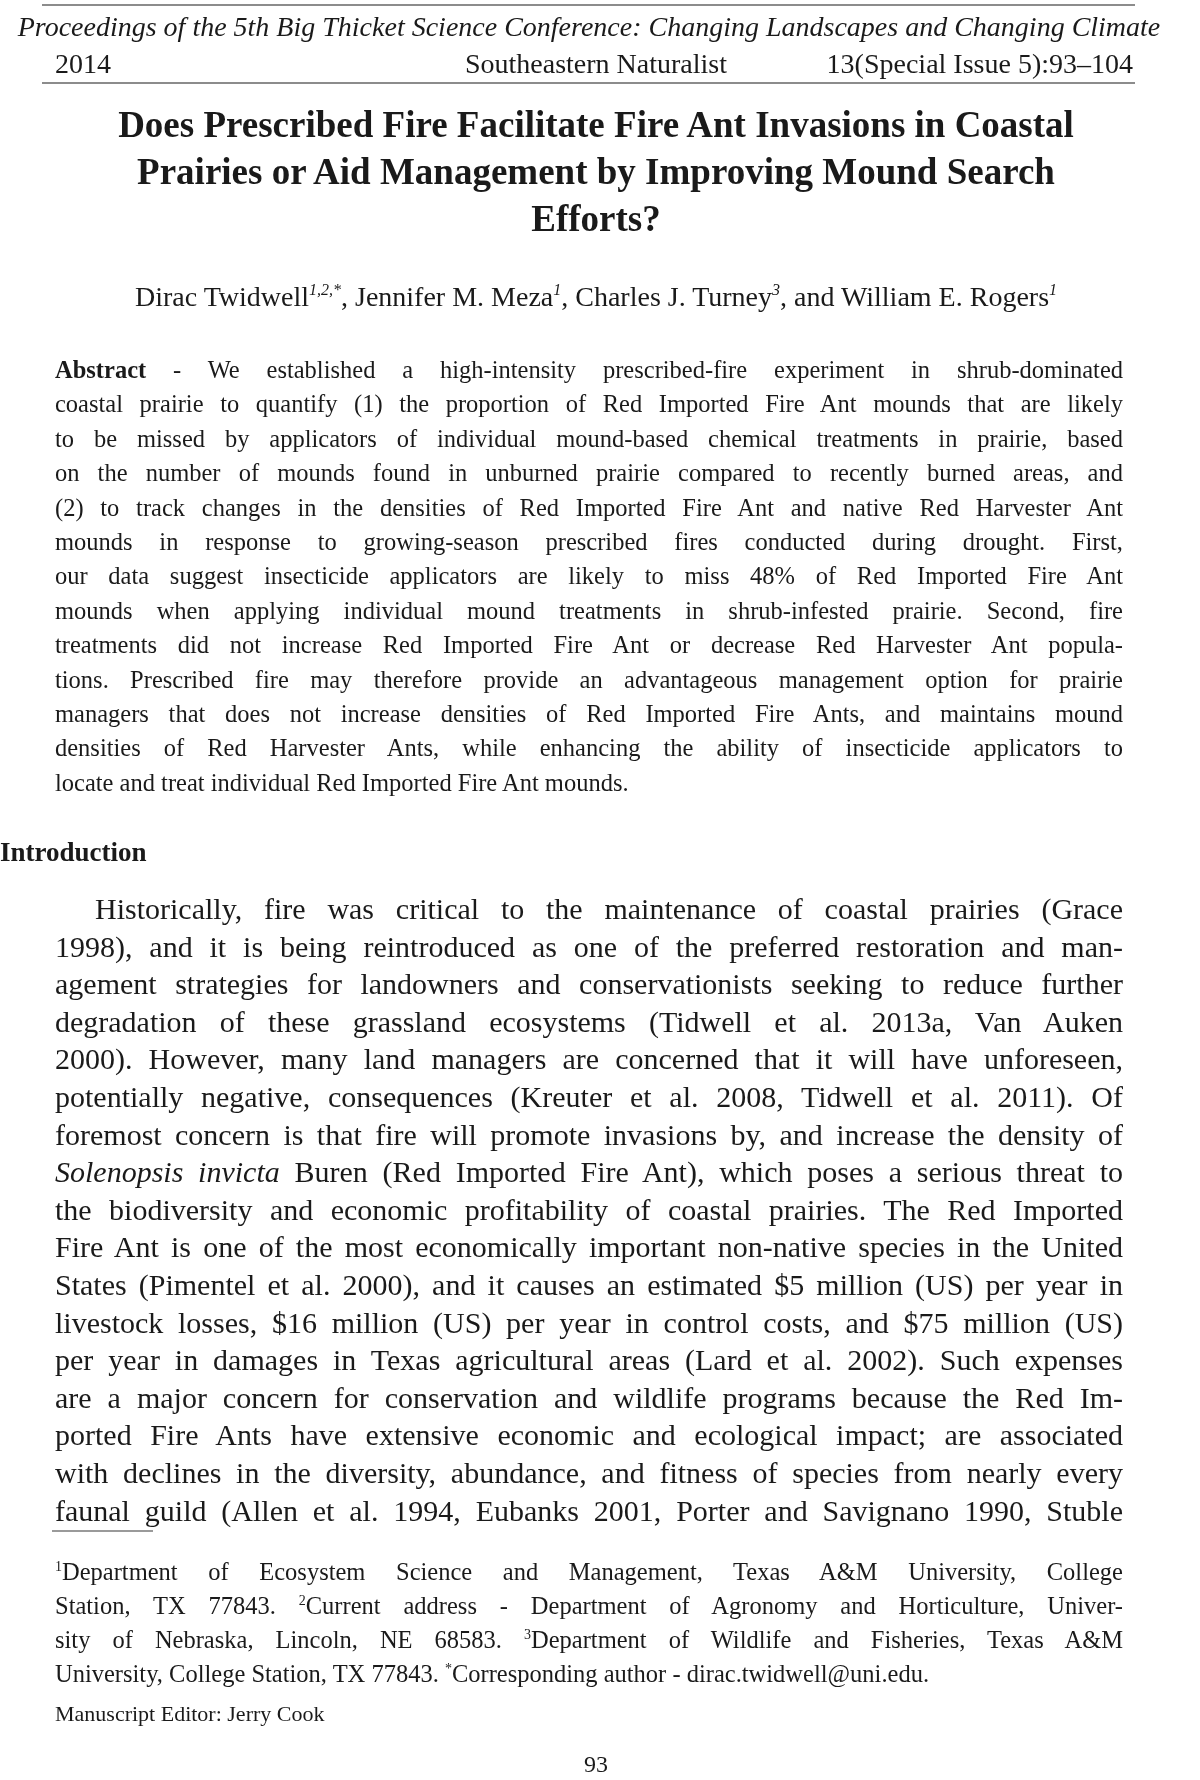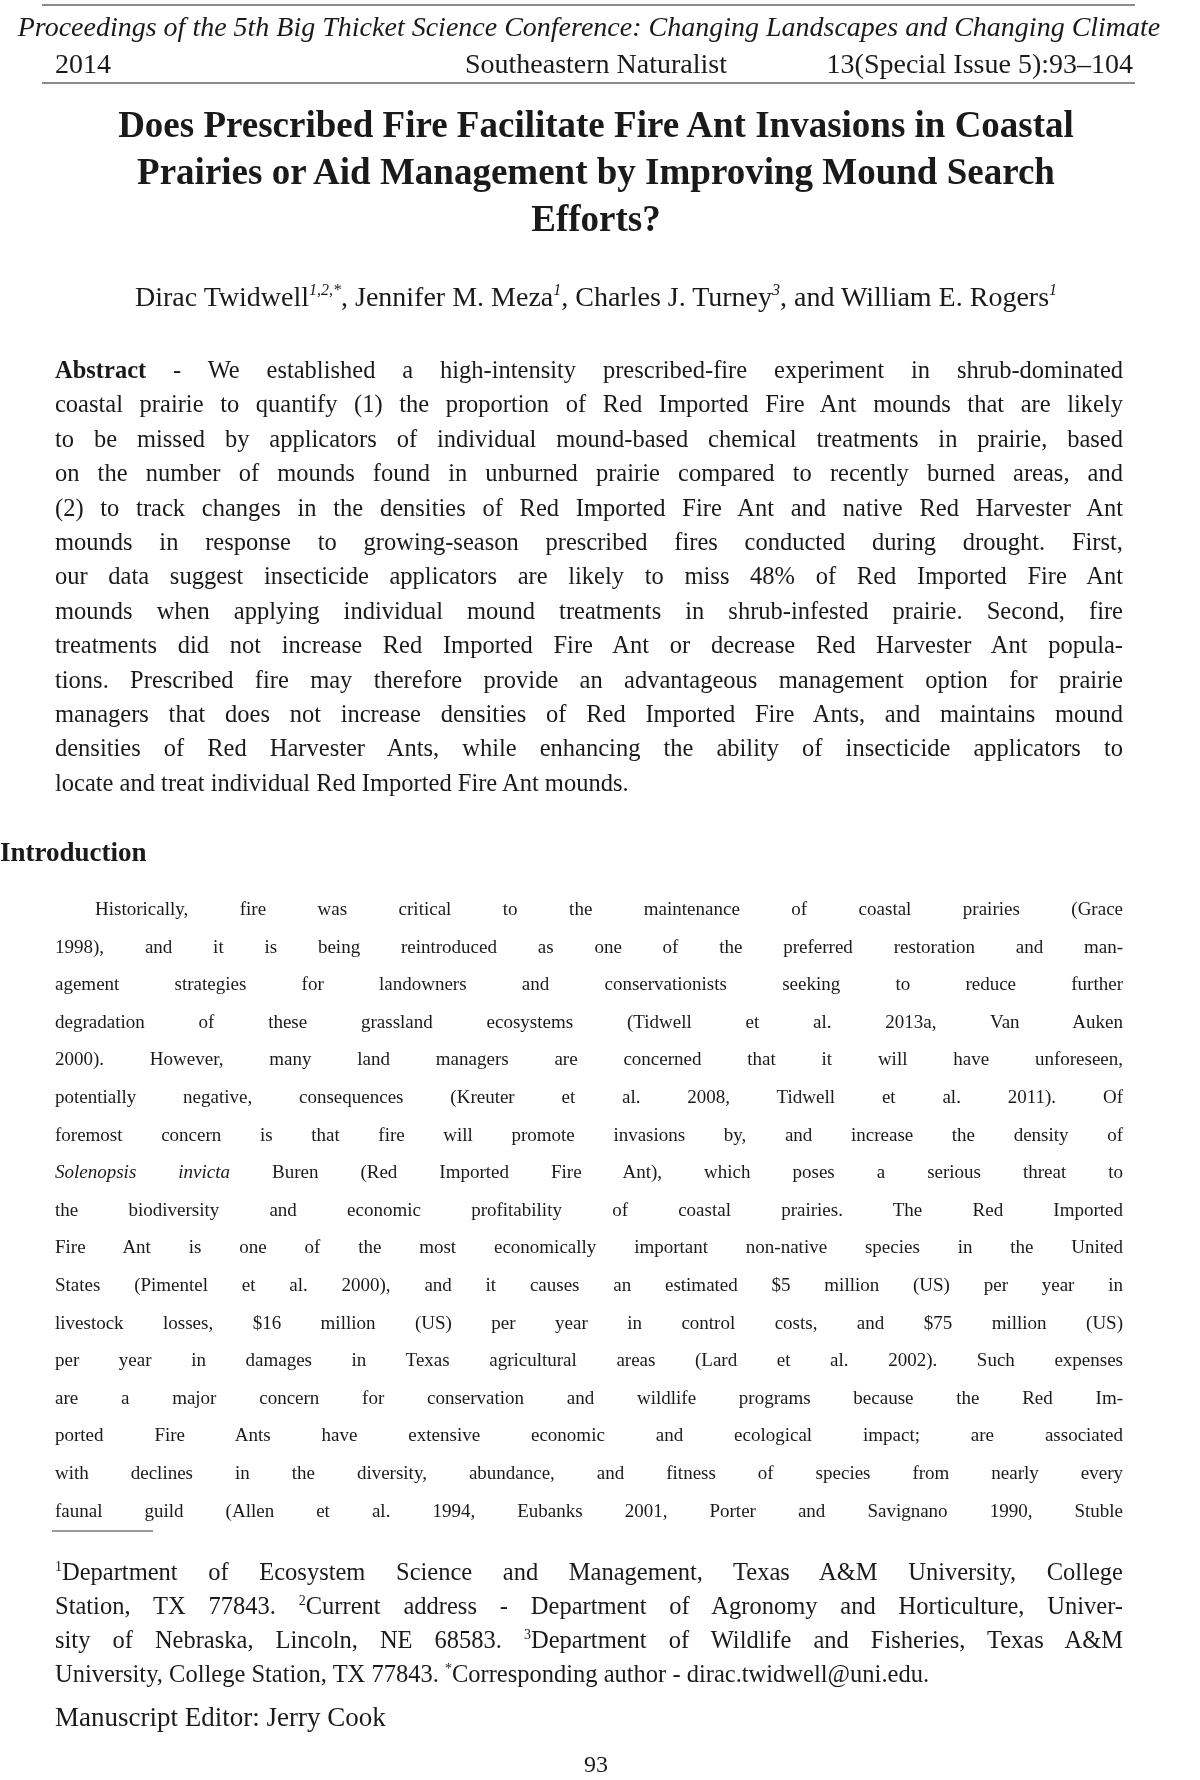--- a/index.html
+++ b/index.html
@@ -18,27 +18,27 @@
   .authors sup { font-size: 16px; vertical-align: 11px; line-height: 0; font-style: italic; }
   .block { position: absolute; left: 55px; width: 1068px; }
   .line { display: block; text-align: justify; text-align-last: justify; white-space: nowrap; overflow: visible; }
   .line.last { text-align-last: left; }
   .abstract .line { font-size: 24.5px; height: 34.4px; line-height: 34.4px; }
   .abstract { top: 353px; }
   .abs-label { font-weight: bold; }
   .section-head { position: absolute; left: 0; width: 1192px; top: 836px;
                   font-weight: bold; font-size: 27px; line-height: 1.2; }
   .intro { top: 890px; }
-  .intro .line { font-size: 19px; height: 37.6px; line-height: 37.6px; }
+  .intro .line { font-size: 30px; height: 37.6px; line-height: 37.6px; }
   .intro .indent { padding-left: 40px; }
   .fn-rule { position: absolute; left: 52px; width: 101px; top: 1530px; border-top: 2px solid #9a9a9a; }
   .footnotes { top: 1555px; }
   .footnotes .line { font-size: 24.5px; height: 34px; line-height: 34px; }
   .footnotes sup { font-size: 14px; vertical-align: 9px; line-height: 0; }
-  .editor { position: absolute; left: 55px; top: 1701px; font-size: 27px; line-height: 1.2; }
+  .editor { position: absolute; left: 55px; top: 1701px; font-size: 22px; line-height: 1.2; }
   .pageno { position: absolute; left: 0; width: 1192px; text-align: center; top: 1752px; font-size: 24px; line-height: 1; }
   em { font-style: italic; }
 </style>
 </head>
 <body>
 
 <div class="rule" style="top:4px;"></div>
 <div class="hdr hdr-proc">Proceedings of the 5th Big Thicket Science Conference: Changing Landscapes and Changing Climate</div>
 <div class="hdr hdr-year">2014</div>
 <div class="hdr hdr-journal">Southeastern Naturalist</div>

